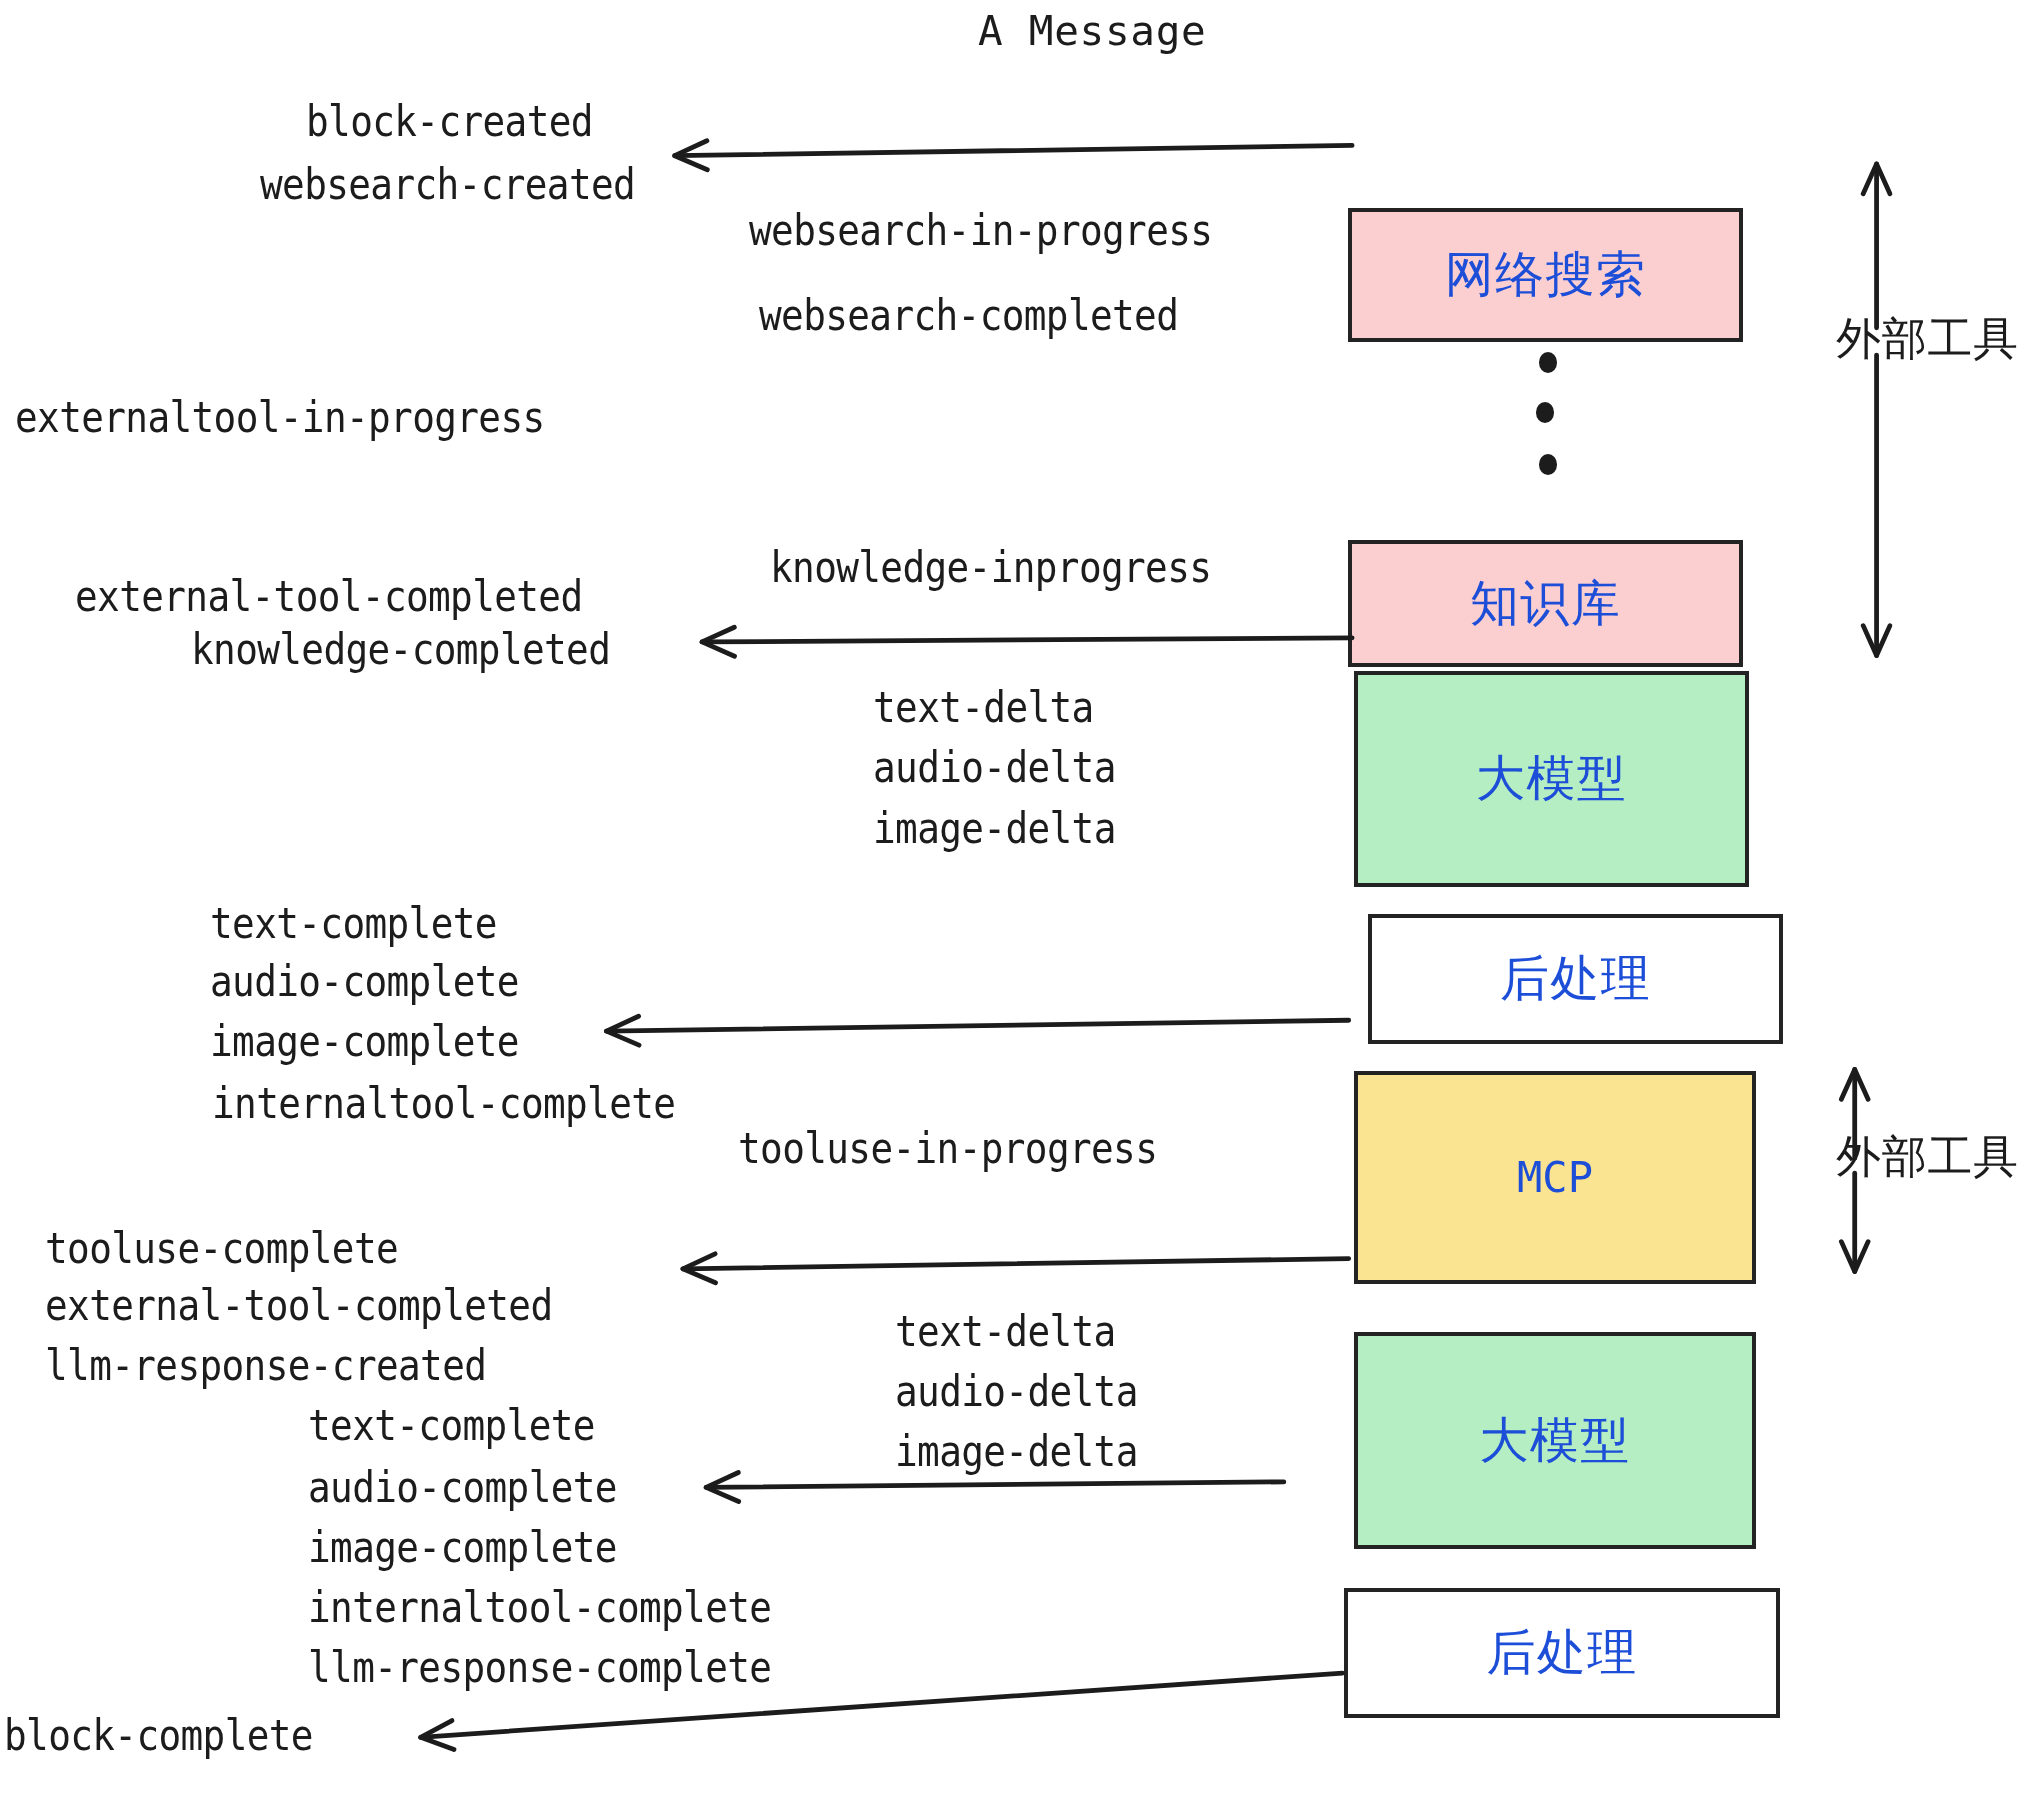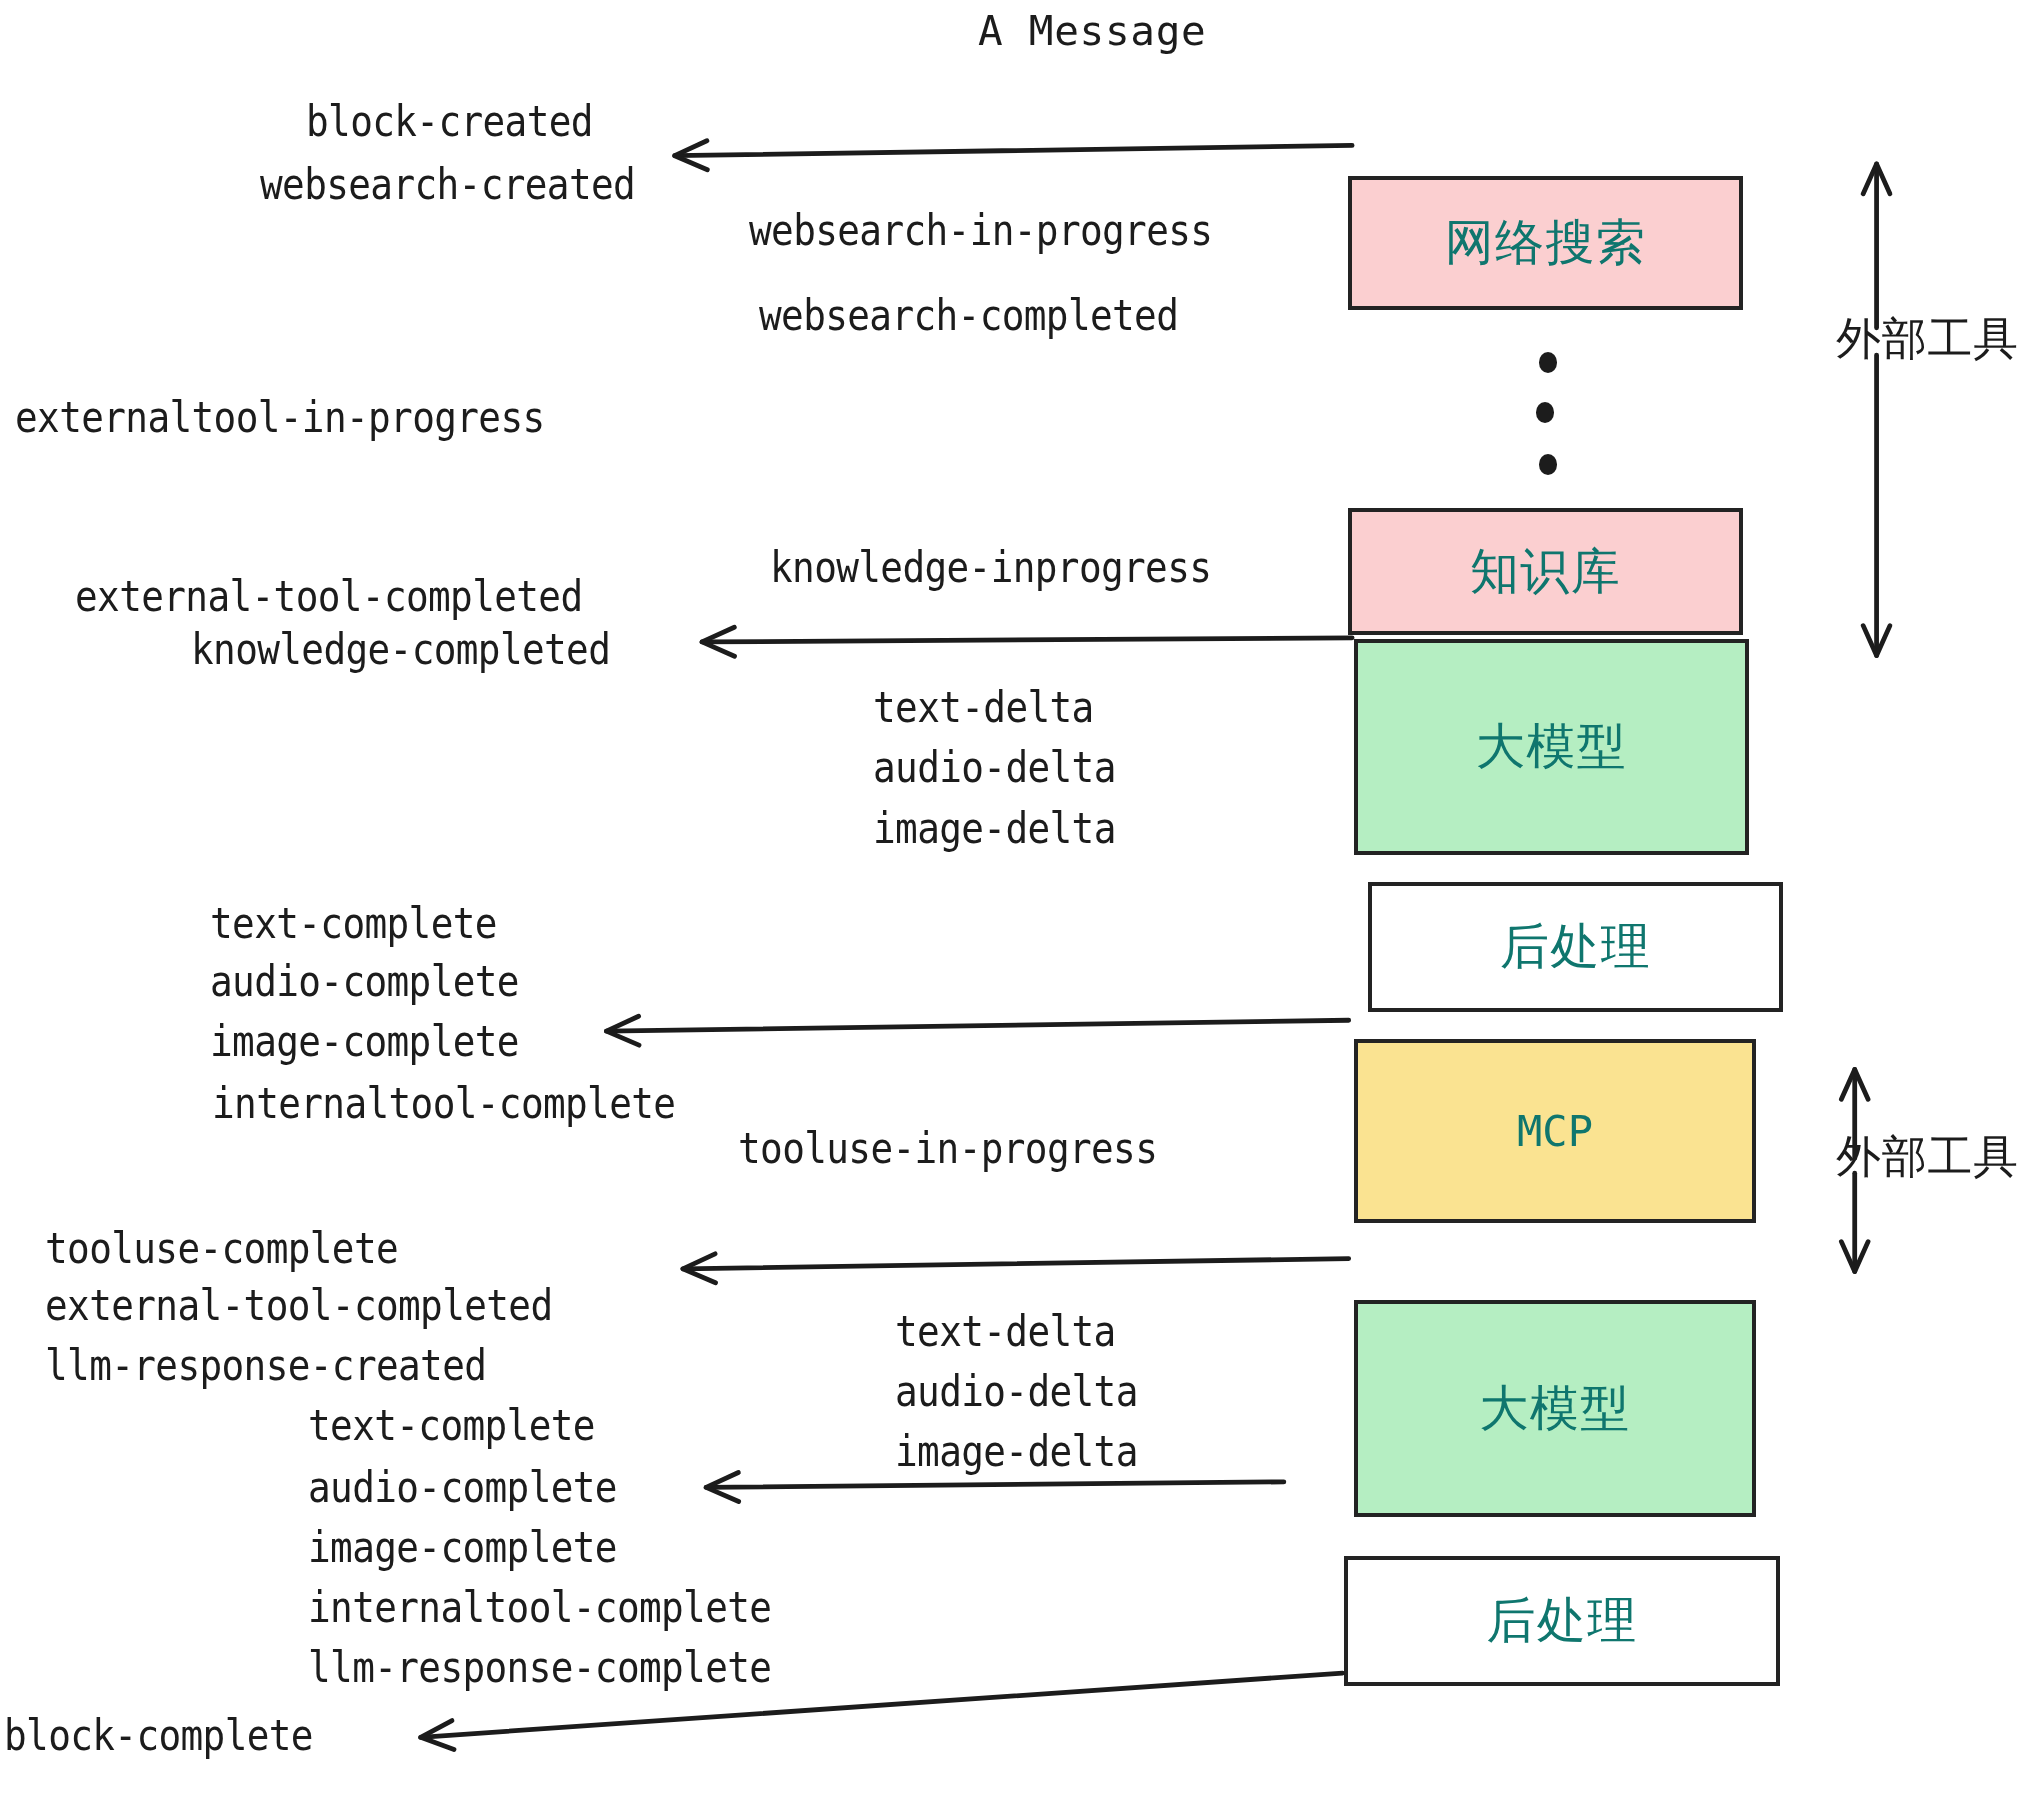--- a/index.html
+++ b/index.html
@@ -33,22 +33,23 @@
   }
   .box{
     position:absolute;
     box-sizing:border-box;
     border:4.8px solid #232323;
     display:flex;
     align-items:center;
     justify-content:center;
     font-family:"DejaVu Sans","Liberation Sans",sans-serif;
     font-size:49px;
-    color:#0f766e;
+    color:#1d4ed8;
     letter-spacing:1.4px;
+    margin-top:32px;
   }
   .box.mono{
     font-family:"DejaVu Sans Mono","Liberation Mono",monospace;
     font-size:42px;
     letter-spacing:0px;
   }
   .side-label{
     position:absolute;
     font-family:"DejaVu Sans","Liberation Sans",sans-serif;
     font-size:45px;
@@ -74,21 +75,21 @@
 
 <div id="stage">
 
   <div class="title" style="left:978px;top:6.8px;">A Message</div>
 
   <div id="boxes-layer">
       <div class="box" style="left: 1348px; top: 176px; width: 395px; height: 134px; background: rgb(251, 207, 208);">网络搜索</div>
       <div class="box" style="left: 1348px; top: 508px; width: 395px; height: 127px; background: rgb(251, 207, 208);">知识库</div>
       <div class="box" style="left: 1354px; top: 639px; width: 395px; height: 216px; background: rgb(181, 238, 194);">大模型</div>
       <div class="box" style="left: 1368px; top: 882px; width: 415px; height: 130px; background: rgb(255, 255, 255);">后处理</div>
-      <div class="box mono" style="left: 1354px; top: 1039px; width: 402px; height: 184px; background: rgb(250, 227, 145);">MCP</div>
+      <div class="box mono" style="left: 1354px; top: 1039px; width: 402px; height: 213px; background: rgb(250, 227, 145);">MCP</div>
       <div class="box" style="left: 1354px; top: 1300px; width: 402px; height: 217px; background: rgb(181, 238, 194);">大模型</div>
       <div class="box" style="left: 1344px; top: 1556px; width: 436px; height: 130px; background: rgb(255, 255, 255);">后处理</div>
     </div>
 
   <div id="dots-layer">
       <div class="dot" style="left: 1539px; top: 352px;"></div>
       <div class="dot" style="left: 1536px; top: 402px;"></div>
       <div class="dot" style="left: 1539px; top: 454px;"></div>
     </div>
 

